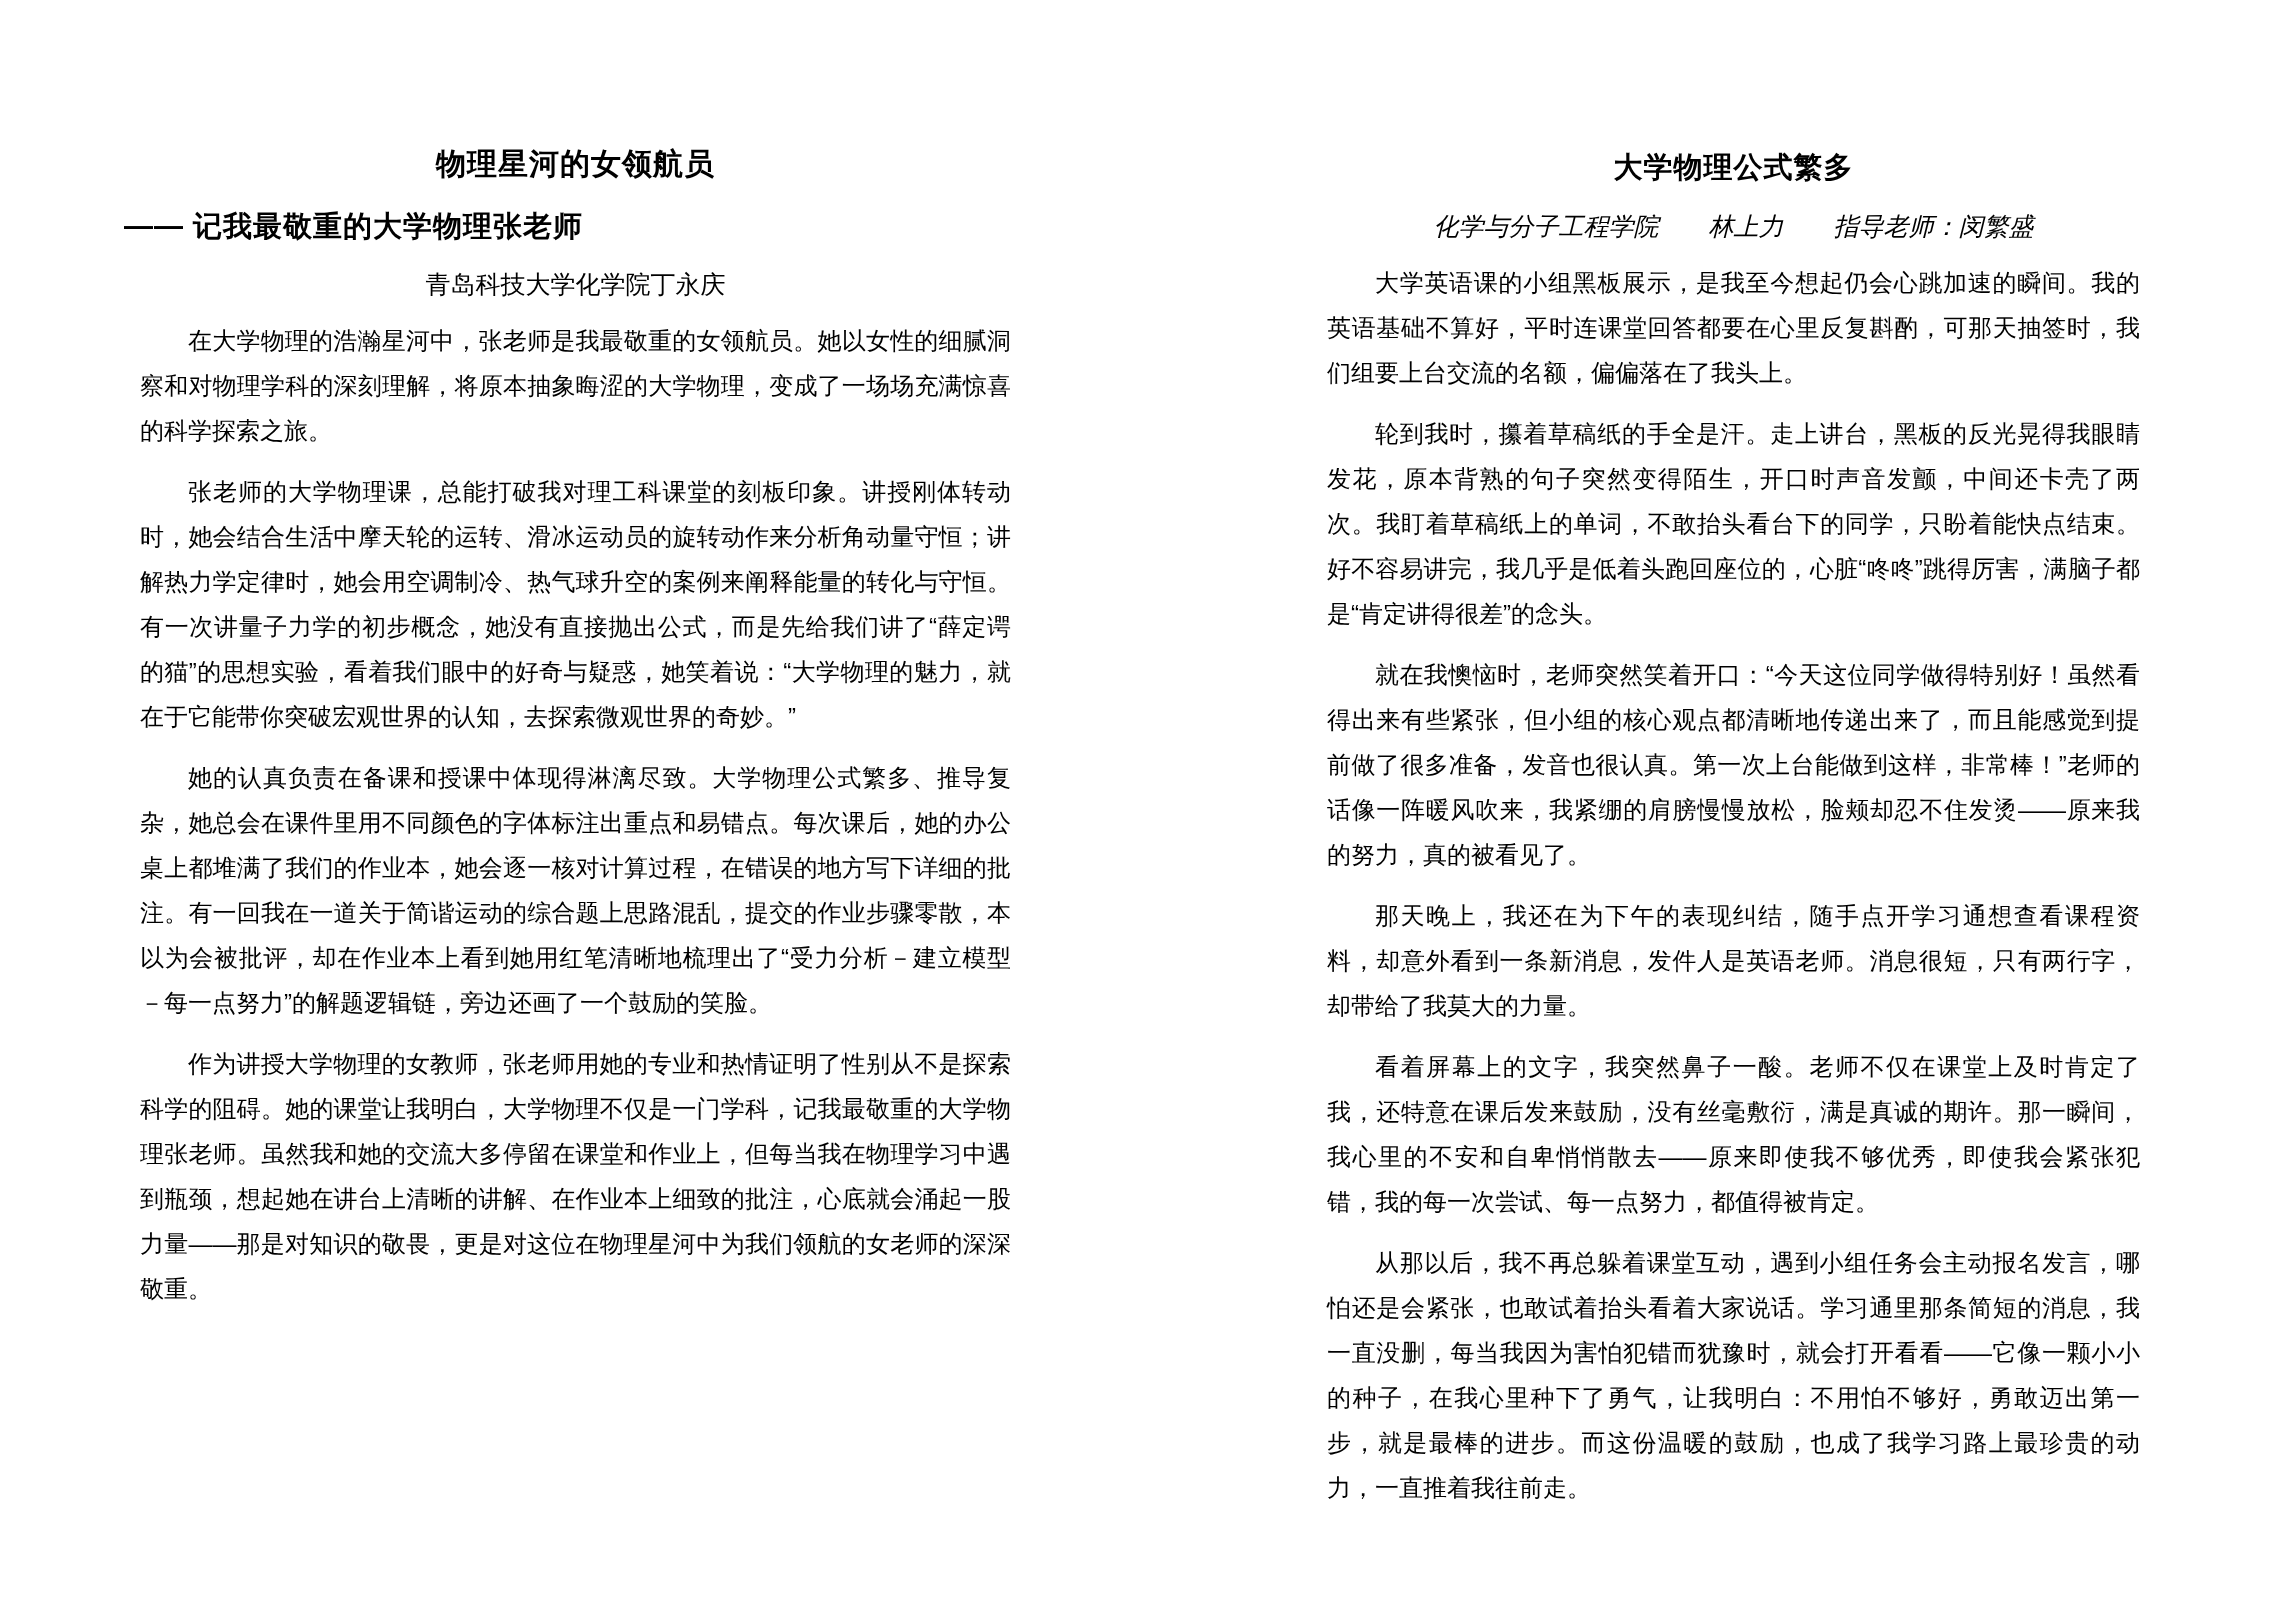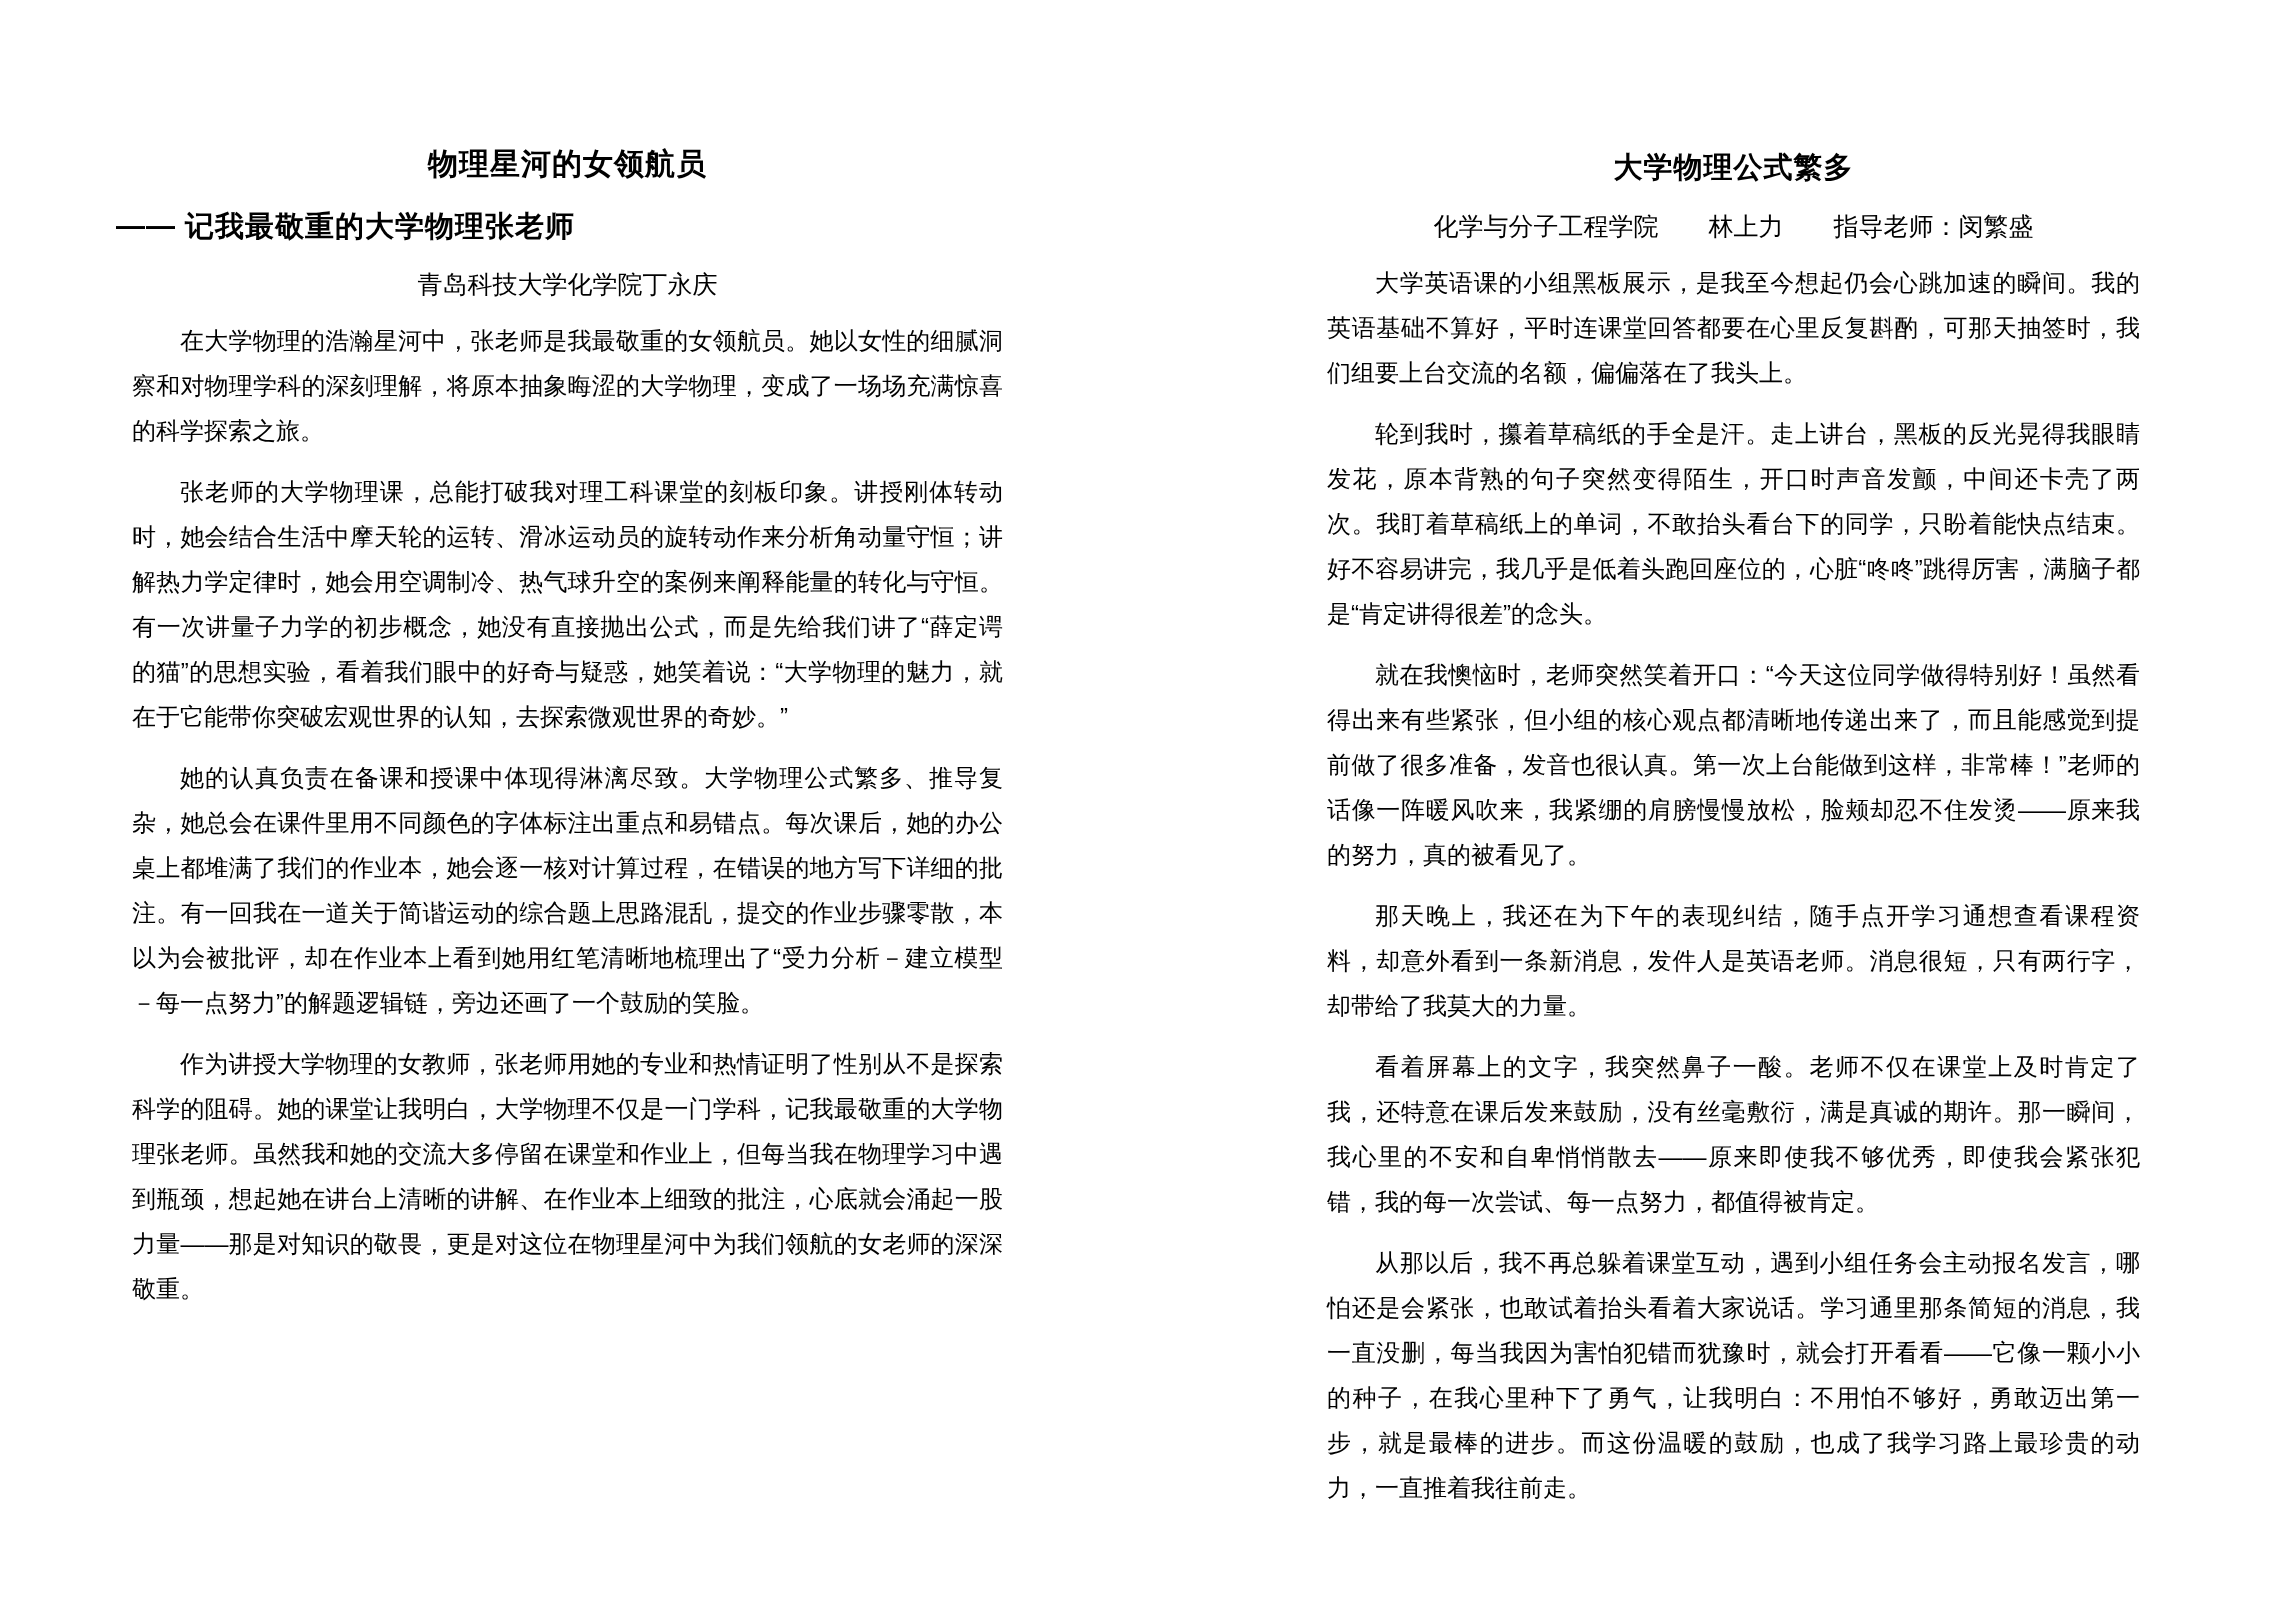--- a/index.html
+++ b/index.html
@@ -16,21 +16,21 @@
     font-family: "Liberation Sans", sans-serif;
     overflow: hidden;
   }
   .page {
     position: absolute;
     top: 0;
     width: 1142px;
     height: 1617px;
     box-sizing: border-box;
   }
-  .page-left  { left: 8px;      padding: 149px 131px 0 108px; }
+  .page-left  { left: 16px;      padding: 149px 131px 0 108px; }
   .page-right { left: 1142px; padding: 153px 128px 0 169px; }
 
   .title {
     margin: 0;
     font-size: 30px;
     line-height: 30px;
     font-weight: bold;
     text-align: center;
     letter-spacing: 1px;
   }
@@ -51,20 +51,21 @@
     line-height: 25px;
     font-weight: normal;
     text-align: center;
   }
   .byline {
     margin-top: 32px;
     font-size: 25px;
     line-height: 25px;
     font-weight: normal;
     text-align: center;
+    font-style: italic;
   }
   .body {
     margin-top: 21px;
   }
   .body p {
     margin: 16px;
     font-size: 24px;
     line-height: 45px;
     text-align: justify;
     text-indent: 2em;

